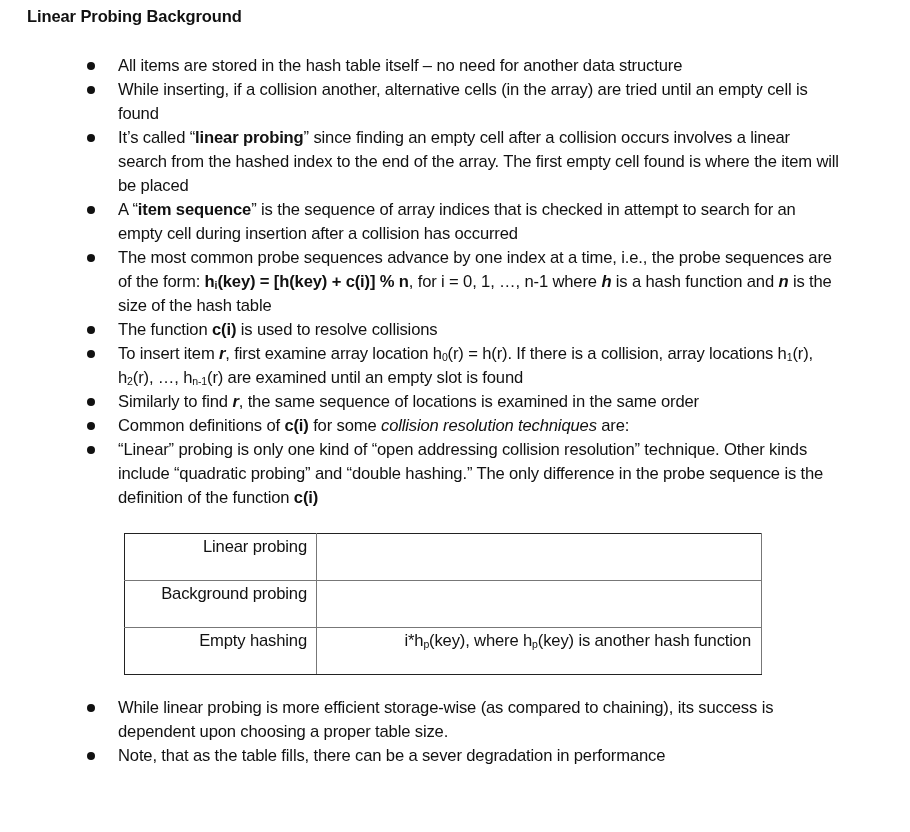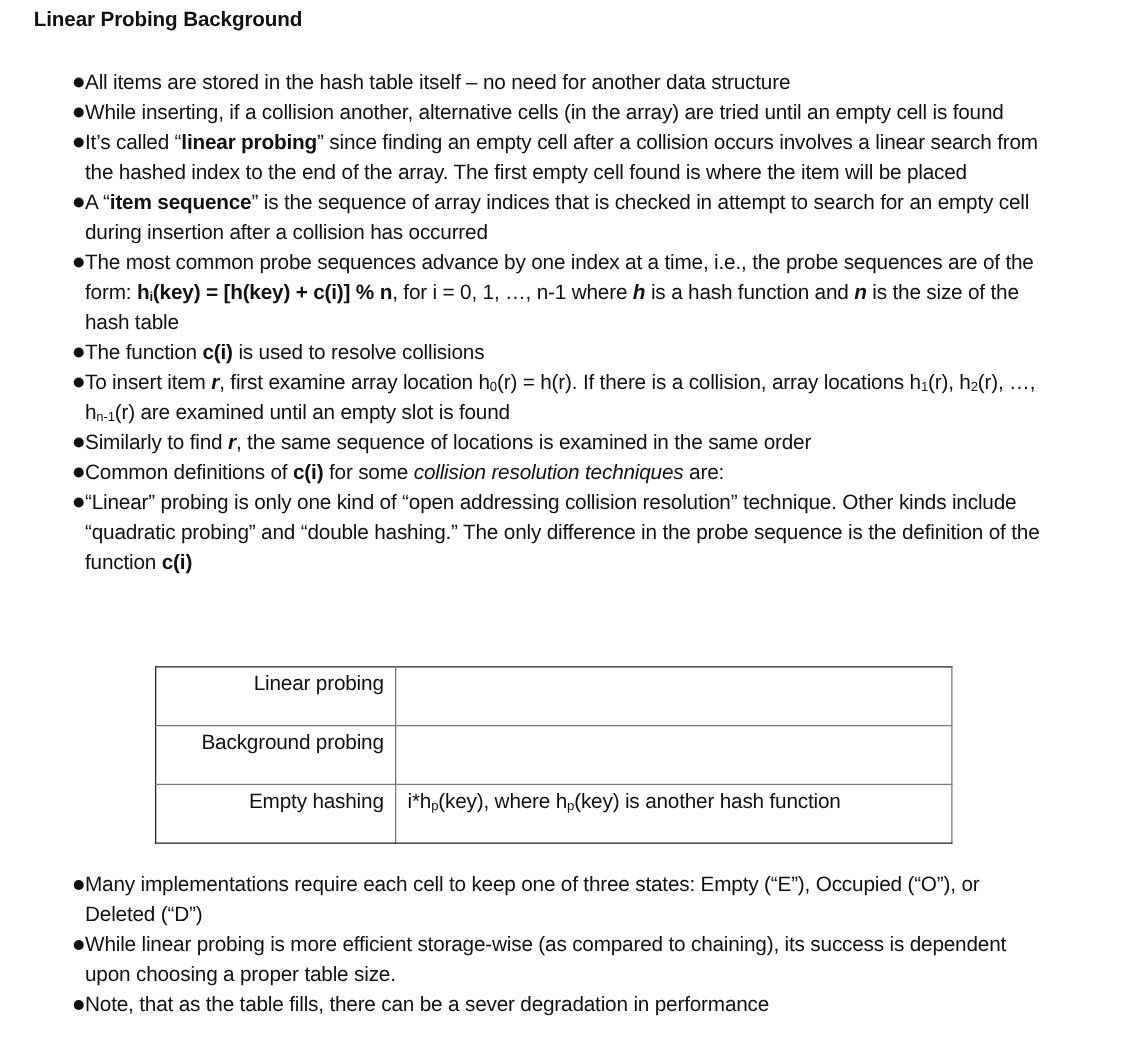--- a/index.html
+++ b/index.html
@@ -11,22 +11,22 @@
   .title {
     position: absolute; left: 27px; top: 7px;
     font-size: 16.5px; font-weight: bold; 
     letter-spacing: -0.1px;
   }
   ul.bullets {
     position: absolute; left: 0; margin: 0; padding: 0; list-style: none;
     width: 880px;
   }
   ul.bullets li {
-    position: relative; padding-left: 68px; padding-right: 40px;
-    font-size: 16.6px; line-height: 24px; letter-spacing: -0.15px;
+    position: relative; padding-left: 90px; padding-right: 40px;
+    font-size: 16.6px; line-height: 24px; letter-spacing: -0.15px; margin-left: 28px;
   }
   ul.bullets li .dot {
     position: absolute; left: 59px; top: 8px;
     width: 8px; height: 8px; border-radius: 50%; background: #111;
   }
   #list1 { top: 54px; }
   #list2 { top: 696px; }
   sub { font-size: 10.5px; vertical-align: -2px; line-height: 0; }
   b { font-weight: bold; }
   i { font-style: italic; }
@@ -35,21 +35,21 @@
     width: 638px; border-collapse: collapse;
     font-size: 16.6px; letter-spacing: -0.15px;
   }
   table.ctab td {
     border: 1px solid #777; height: 45px; vertical-align: top;
     padding: 1px 9px 0 9px; line-height: 24px;
   }
   table.ctab td.name { width: 173px; text-align: right; border-left-color: #222; }
   table.ctab tr:first-child td { border-top-color: #222; }
   table.ctab tr:last-child td { border-bottom-color: #222; }
-  table.ctab td.def { padding-right: 10px; }
+  table.ctab td.def { text-align: right; padding-right: 10px; }
 </style>
 </head>
 <body>
 
 <div class="title">Linear Probing Background</div>
 
 <ul class="bullets" id="list1">
     <li><span class="dot"></span><span>All items are stored in the hash table itself – no need for another data structure</span></li>
     <li><span class="dot"></span><span>While inserting, if a collision another, alternative cells (in the array) are tried until an empty cell is found</span></li>
     <li><span class="dot"></span><span>It’s called “<b>linear probing</b>” since finding an empty cell after a collision occurs involves a linear search from the hashed index to the end of the array. The first empty cell found is where the item will be placed</span></li>
@@ -73,16 +73,15 @@
         <td class="def"></td>
       </tr>
       <tr>
         <td class="name">Empty hashing</td>
         <td class="def">i*h<sub>p</sub>(key),  where h<sub>p</sub>(key) is another hash function</td>
       </tr>
     </tbody>
 </table>
 
 <ul class="bullets" id="list2">
-    <li><span class="dot"></span><span>Many implementations require each cell to keep one of three states: Empty (“E”), Occupied (“O”), or Deleted (“D”)</span></li>
     <li><span class="dot"></span><span>While linear probing is more efficient storage-wise (as compared to chaining), its success is dependent upon choosing a proper table size.</span></li>
     <li><span class="dot"></span><span>Note, that as the table fills, there can be a sever degradation in performance</span></li>
   </ul>
 
 </body></html>

